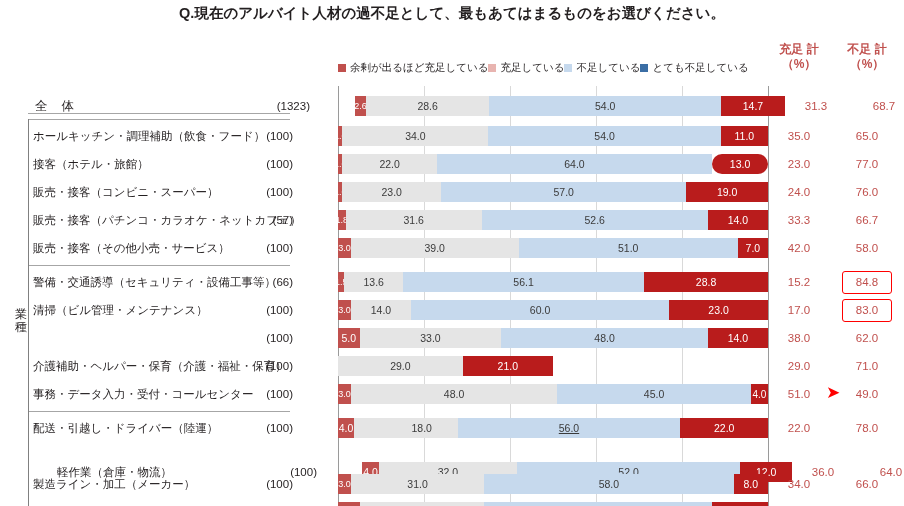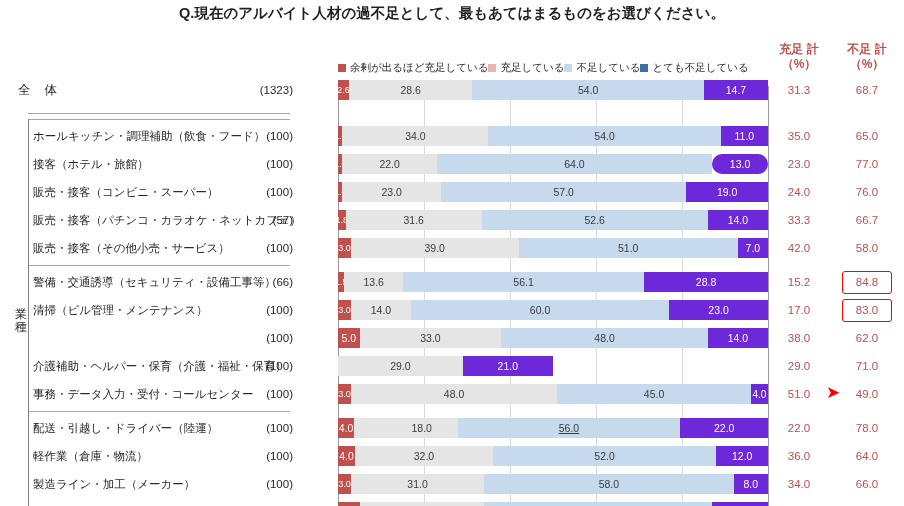--- a/index.html
+++ b/index.html
@@ -37,21 +37,21 @@
   }
   .bar-wrap{
     position:absolute;left:338px;width:430px;top:4px;height:20px;
     display:flex;
   }
   .seg{height:20px;display:flex;align-items:center;justify-content:center;
        font-size:10.5px;color:#ffffff;overflow:hidden;white-space:nowrap;}
   .s0{background:#c0504d;}
   .s1{background:#e5e5e5;color:#3b3b3b;}
   .s2{background:#c6d9ed;color:#3b3b3b;}
-  .s3{background:#6d28d9;}
+  .s3{background:#b91c1c;}
   .pct{
     position:absolute;top:0;height:28px;line-height:28px;text-align:center;font-size:11.5px;
   }
   .pct-j{left:768px;width:62px;color:#c0504d;}
   .pct-f{left:836px;width:62px;color:#c0504d;}
 
   
   #legend{position:absolute;left:338px;top:60px;width:440px;height:16px;font-size:10.5px;color:#231f20;display:flex;align-items:center;gap:0;}
   .lg{display:flex;align-items:center;gap:4px;white-space:nowrap;}
   .sw{width:8px;height:8px;display:inline-block;}
@@ -103,21 +103,21 @@
       <span>とても不足している</span>
     </div>
   </div>
 
 <div id="gyoshu" style="top: 308px;">
     <div>業</div>
     <div>種</div>
   </div>
 
 <div id="rows">
-    <div class="row" style="top: 76px;">
+    <div class="row" style="top: 92px; margin-left: 17px;">
       <div class="zentai-label">全体</div>
       <div class="n-val">(1323)</div>
       <div class="bar-wrap">
         <div class="seg s0" style="width: 2.6%; font-size: 9px;">2.6</div>
         <div class="seg s1" style="width: 28.6%;">28.6</div>
         <div class="seg s2" style="width: 54%;">54.0</div>
         <div class="seg s3" style="width: 14.7%;">14.7</div>
       </div>
       <div class="pct pct-j">31.3</div>
       <div class="pct pct-f">68.7</div>
@@ -245,21 +245,21 @@
       <div class="n-val">(100)</div>
       <div class="bar-wrap">
         <div class="seg s0" style="width: 4%;">4.0</div>
         <div class="seg s1" style="width: 18%; padding-left: 32px;">18.0</div>
         <div class="seg s2" style="width: 56%; text-decoration: underline;">56.0</div>
         <div class="seg s3" style="width: 22%;">22.0</div>
       </div>
       <div class="pct pct-j">22.0</div>
       <div class="pct pct-f">78.0</div>
     </div>
-    <div class="row" style="top: 442px;">
+    <div class="row" style="top: 458px; margin-left: 24px;">
       <div class="cat-label">軽作業（倉庫・物流）</div>
       <div class="n-val">(100)</div>
       <div class="bar-wrap">
         <div class="seg s0" style="width: 4%;">4.0</div>
         <div class="seg s1" style="width: 32%;">32.0</div>
         <div class="seg s2" style="width: 52%;">52.0</div>
         <div class="seg s3" style="width: 12%;">12.0</div>
       </div>
       <div class="pct pct-j">36.0</div>
       <div class="pct pct-f">64.0</div>

